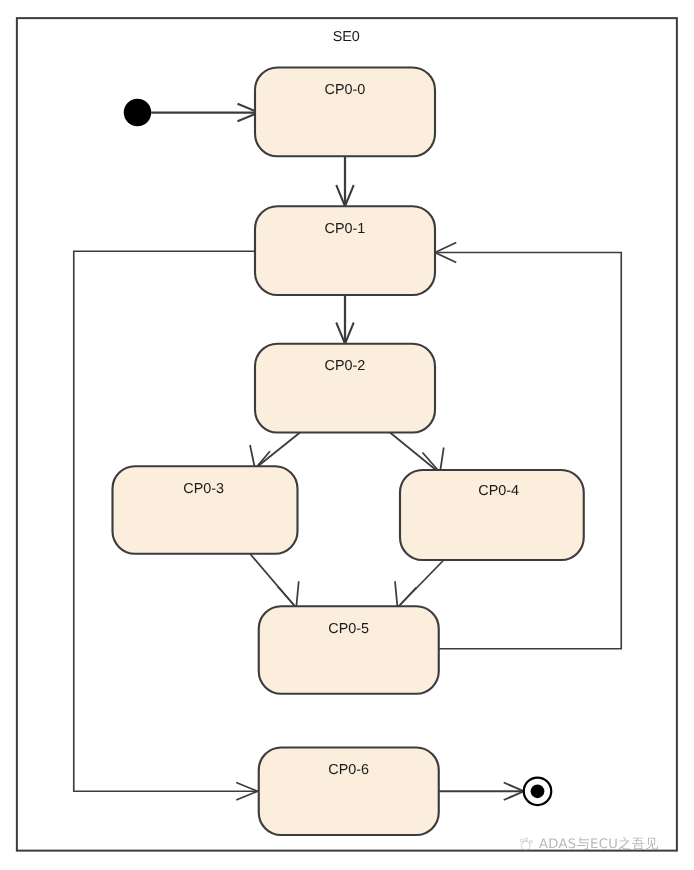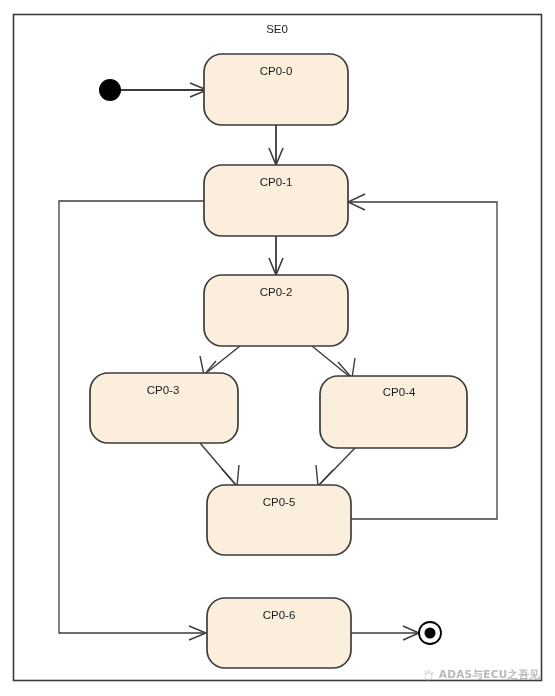--- a/index.html
+++ b/index.html
@@ -36,23 +36,22 @@
     font-size: 11.5px;
     fill: #1b1b1b;
   }
   .watermark-box {
     position: absolute;
     right: 12px;
     bottom: 12px;
     display: flex;
     align-items: center;
     gap: 4px;
-    padding: 1px 3px 2px 2px;
+    padding: 1px 16px 2px 2px;
     opacity: 0.62;
-    font-weight: bold;
   }
   .watermark-text {
     font-family: "DejaVu Sans", sans-serif;
     font-size: 10.5px;
     color: #8d8d8d;
     letter-spacing: 0.3px;
     white-space: nowrap;
   }
   .watermark-logo {
     width: 13px;

